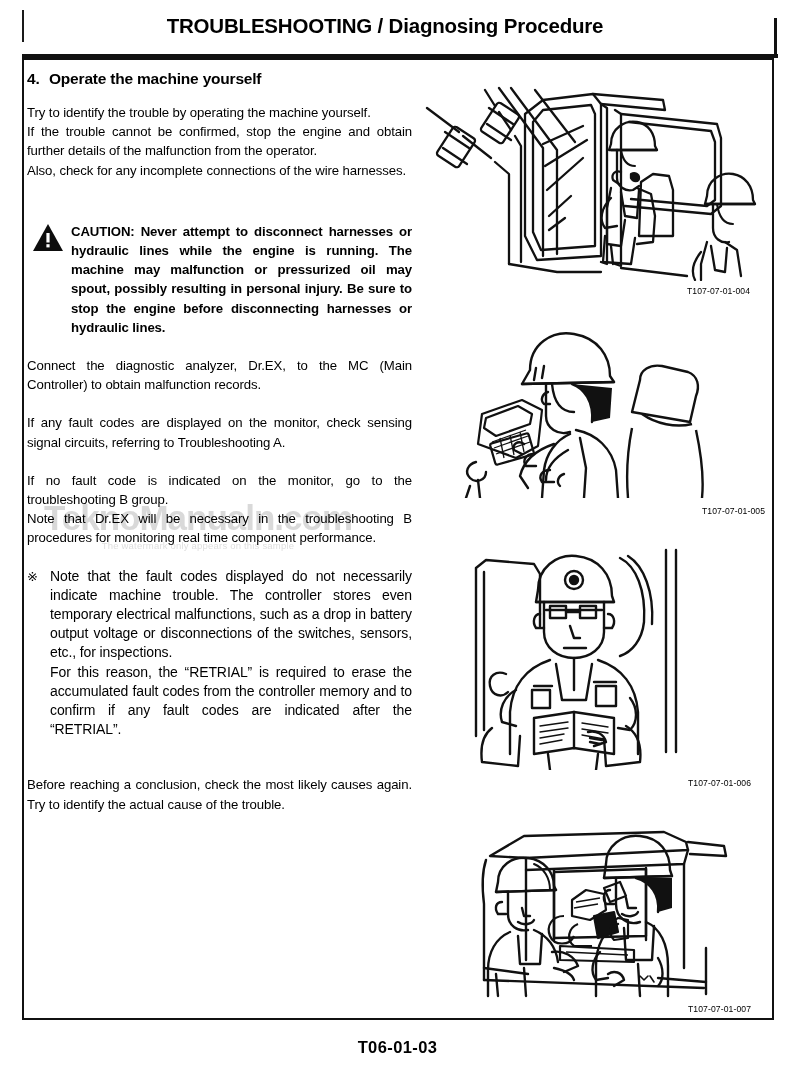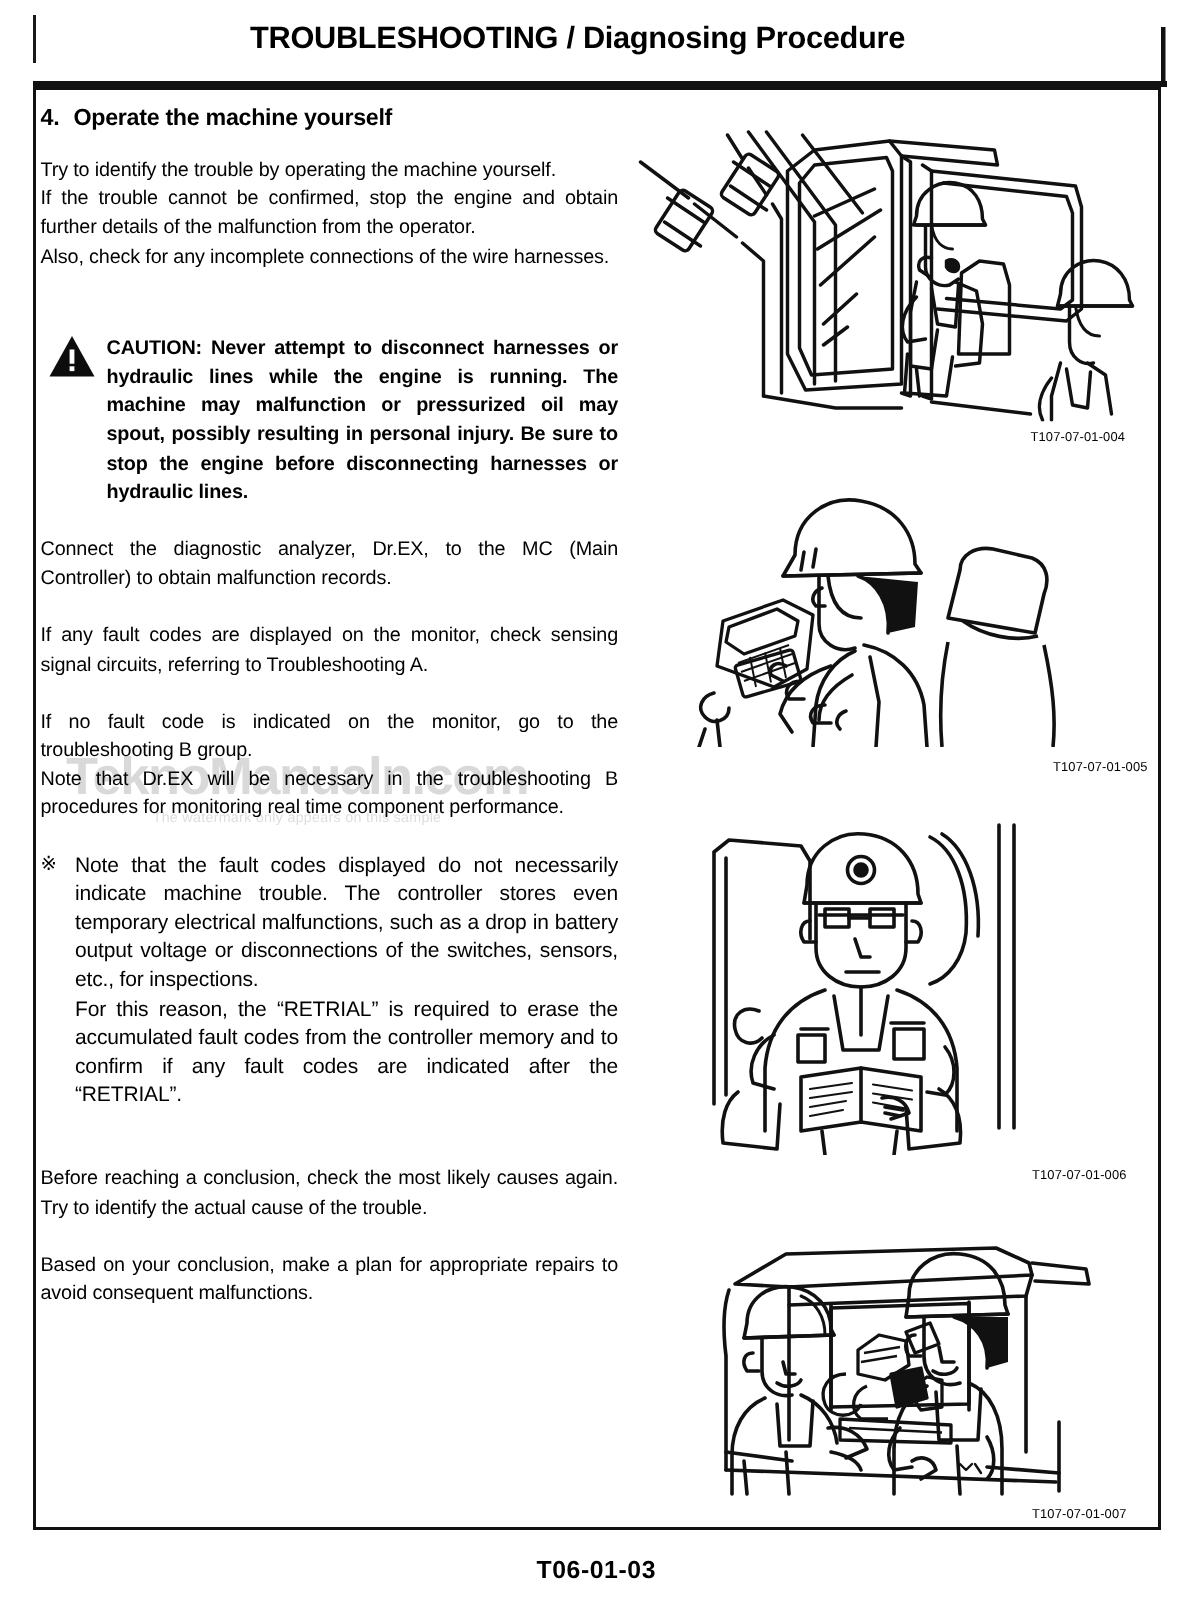--- a/index.html
+++ b/index.html
@@ -164,21 +164,20 @@
         <p>Note that the fault codes displayed do not necessarily indicate machine trouble. The controller stores even temporary electrical malfunctions, such as a drop in battery output voltage or disconnections of the switches, sensors, etc., for inspections.</p>
         <p>For this reason, the “RETRIAL” is required to erase the accumulated fault codes from the controller memory and to confirm if any fault codes are indicated after the “RETRIAL”.</p>
       </div>
     </div>
 
     <div style="height:36px;"></div>
 
     <div>
       <p class="body">Before reaching a conclusion, check the most likely causes again. Try to identify the actual cause of the trouble.</p>
       <div class="gap"></div>
-      <p class="body">Based on your conclusion, make a plan for appropriate repairs to avoid consequent malfunctions.</p>
     </div>
   </div>
 
   <div class="fig" style="left:425px;top:86px;">
     <svg width="340" height="195" viewBox="0 0 340 195">
       <g fill="none" stroke="#111" stroke-width="2.3" stroke-linejoin="round" stroke-linecap="round">
 
         <path d="M2 22 L34 46 M38 50 L66 72 M70 76 L84 88 L84 178"></path>
         <path d="M60 4 L70 20 M74 26 L86 44 M90 50 L96 60 L96 176"></path>
         <path d="M74 2 L118 62 M118 62 L118 170"></path>

